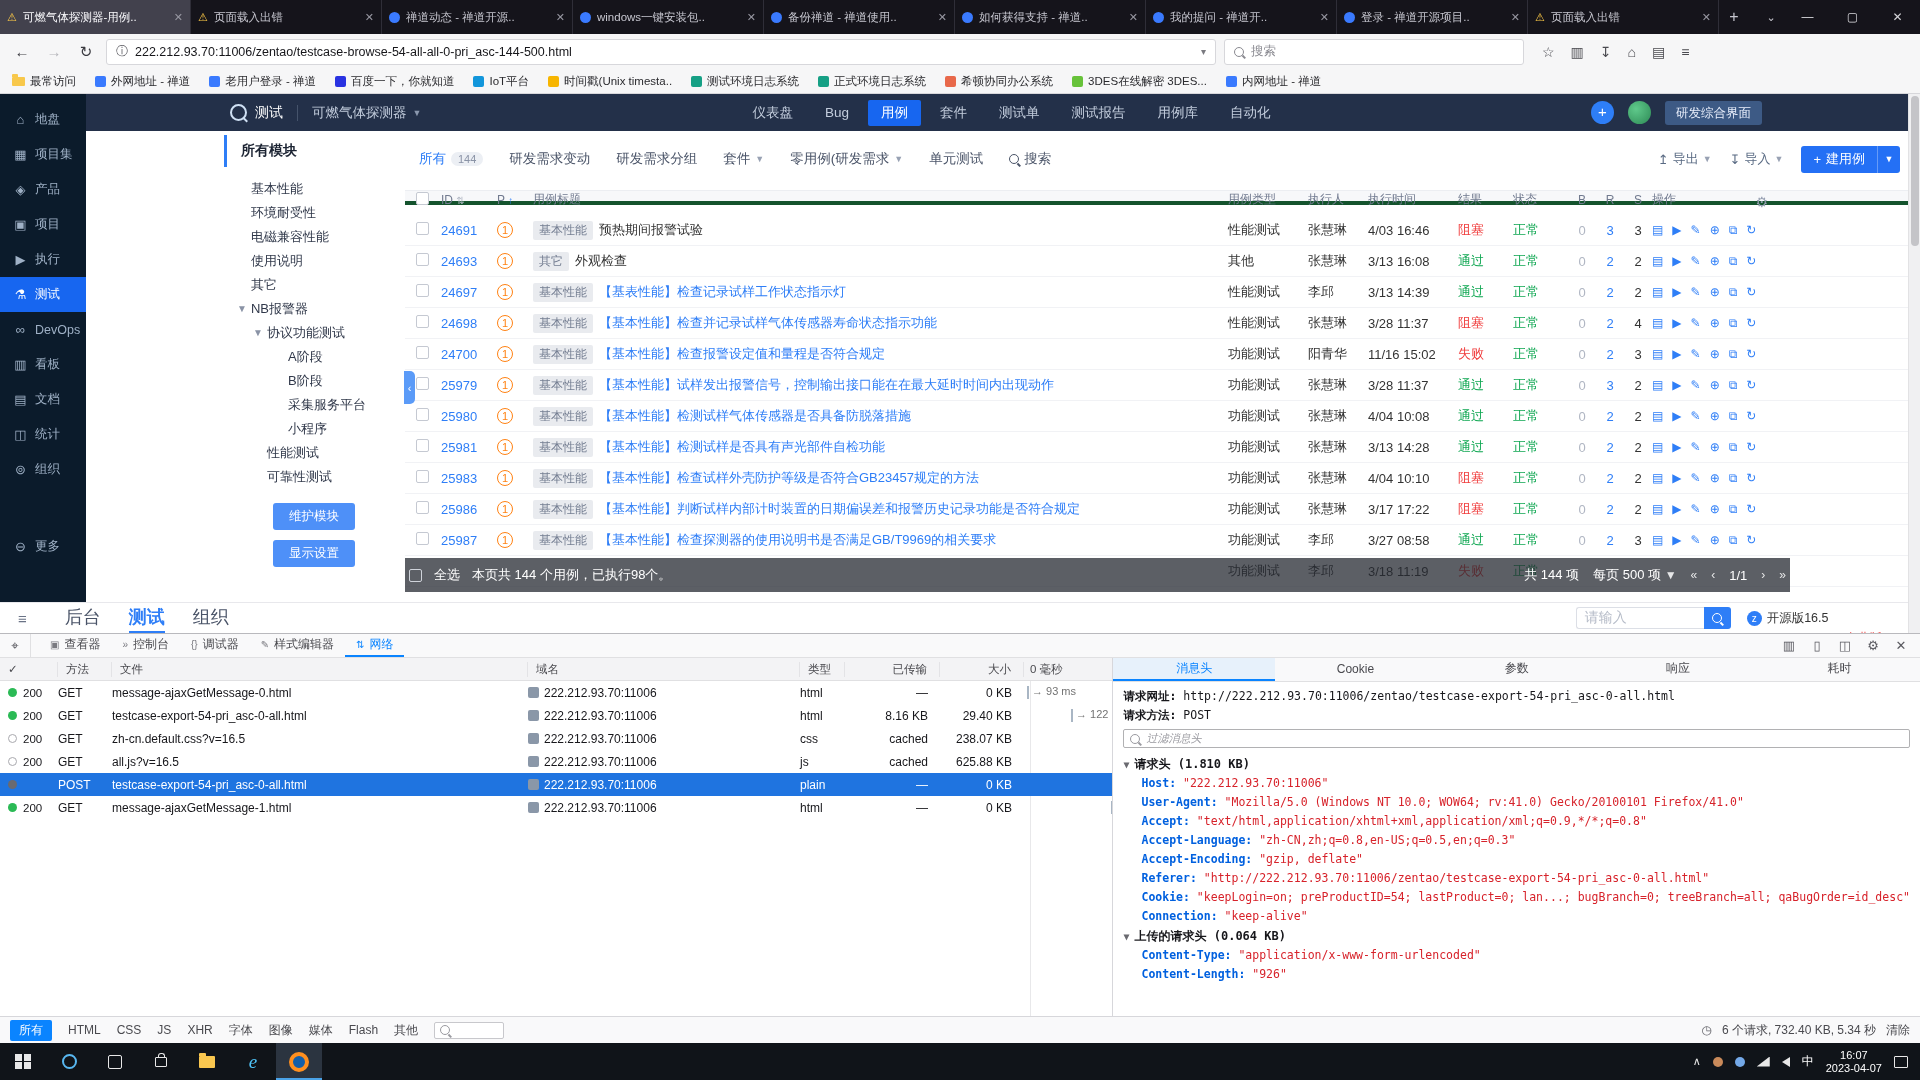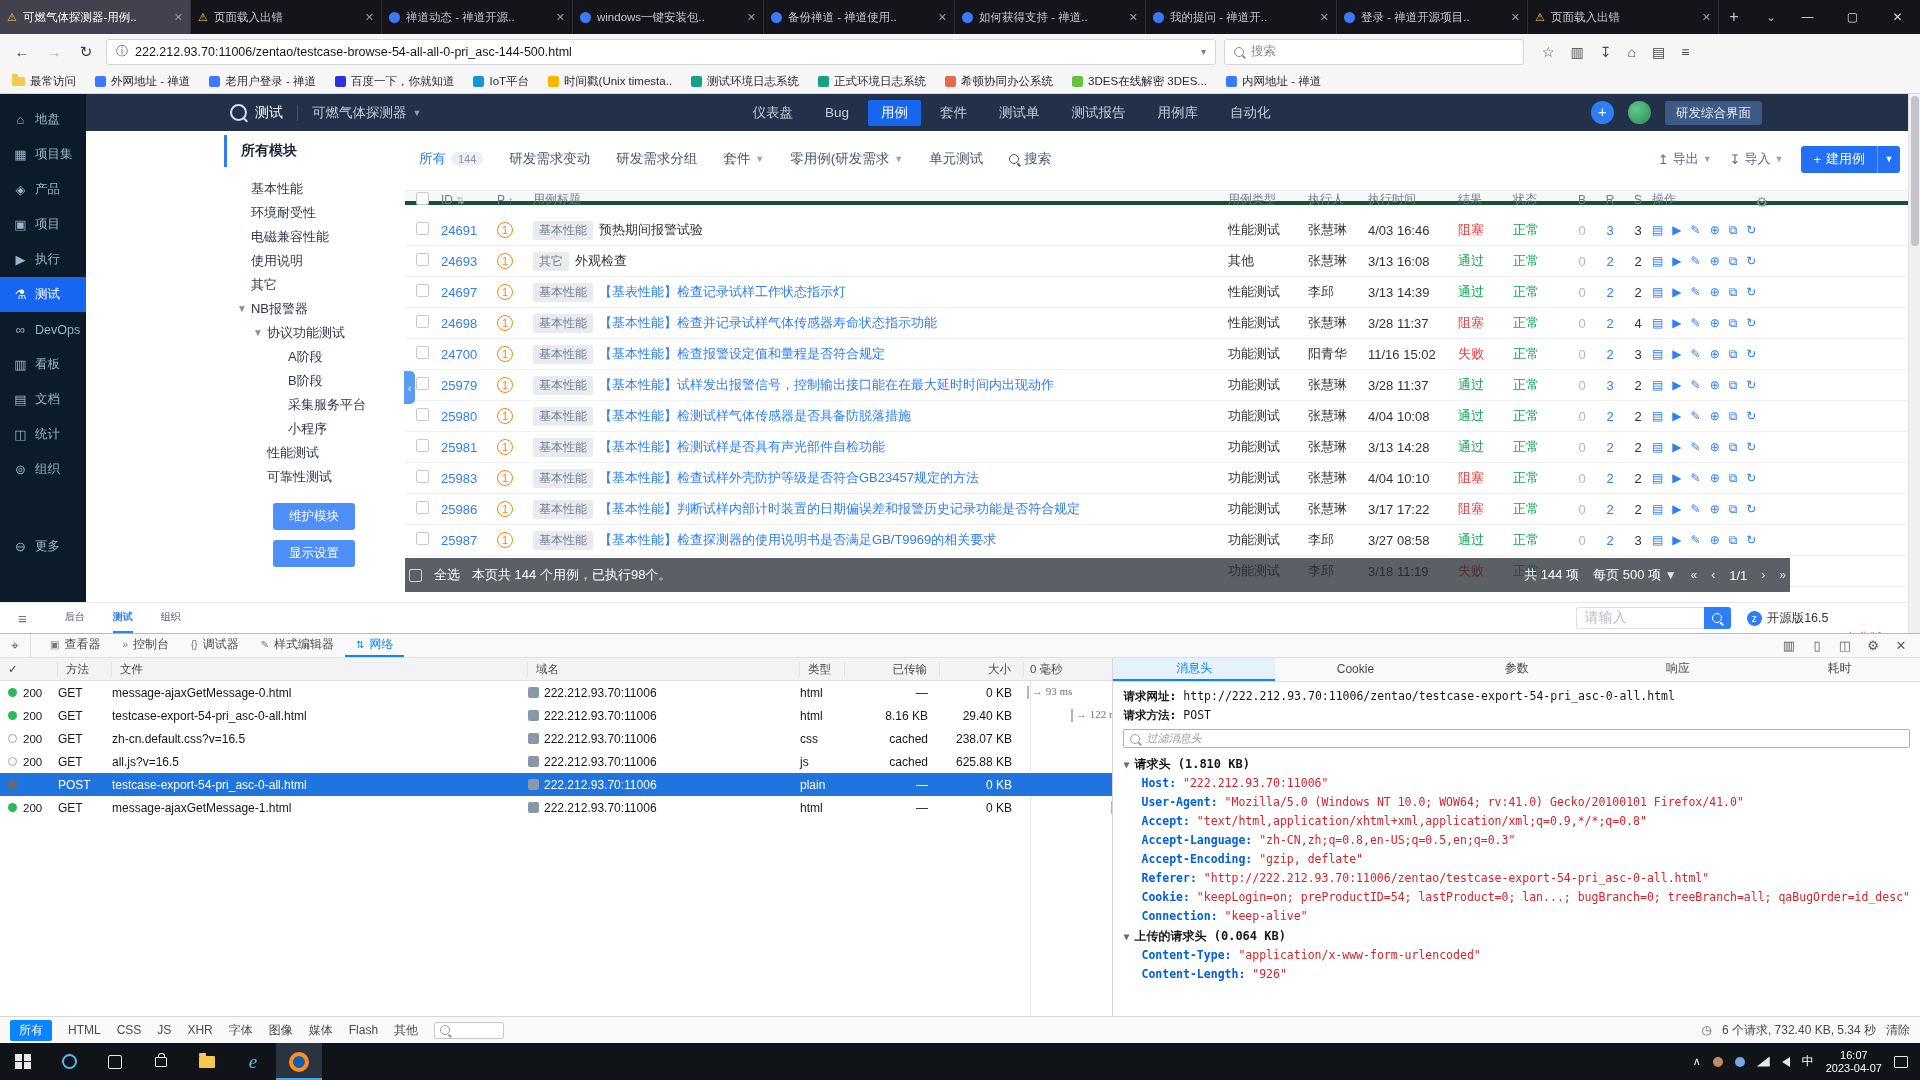--- a/index.html
+++ b/index.html
@@ -107,21 +107,21 @@
   .c-ops{display:flex;gap:9px;color:#2e7ef7;font-size:12px;}
   .case-footer{position:absolute;top:427px;left:0;width:1385px;height:34px;background:rgba(38,42,50,.75);display:flex;align-items:center;gap:12px;padding:0 4px;color:#fff;font-size:13px;box-sizing:border-box;z-index:2;}
   .case-footer .cbox{background:transparent;border-color:#cfd3da;margin-left:0;}
   .cf-right{margin-left:auto;display:flex;align-items:center;gap:14px;}
   .pg{opacity:.85;font-size:12px;}
 
   
   .zt-bottombar{position:absolute;top:602px;left:0;width:1908px;height:31px;background:#fff;border-top:1px solid #e8e8ec;display:flex;align-items:center;padding:0 18px;box-sizing:border-box;}
   .bb-burger{color:#6a7386;font-size:15px;margin-right:38px;}
   #bb-tabs{display:flex;gap:28px;height:100%;}
-  .bb-tab{font-size:10px;color:#4a5468;height:100%;display:flex;align-items:center;border-bottom:2px solid transparent;box-sizing:border-box;font-family:Liberation Serif, serif;}
+  .bb-tab{font-size:18px;color:#4a5468;height:100%;display:flex;align-items:center;border-bottom:2px solid transparent;box-sizing:border-box;font-family:Liberation Serif, serif;}
   .bb-tab.active{color:#2e7ef7;border-bottom-color:#2e7ef7;font-weight:bold;}
   .bb-right{margin-left:auto;display:flex;align-items:center;gap:16px;}
   .bb-searchwrap{display:flex;align-items:center;}
   .bb-search{width:128px;height:22px;border:1px solid #dcdfe6;border-right:none;border-radius:3px 0 0 3px;display:flex;align-items:center;padding:0 8px;color:#b6bcc8;font-size:14px;box-sizing:border-box;}
   .bb-searchbtn{width:27px;height:22px;background:#2e7ef7;border-radius:0 3px 3px 0;color:#fff;display:flex;align-items:center;justify-content:center;}
   .bb-version{display:flex;align-items:center;gap:5px;font-size:12.5px;color:#333;}
   .ver-ico{width:15px;height:15px;border-radius:50%;background:#2e7ef7;color:#fff;font-size:10px;text-align:center;line-height:15px;}
   .bb-enterprise{color:#f04b4b;font-size:12.5px;display:flex;align-items:center;gap:2px;margin-top:40px;}
   .ent-dot{width:6px;height:6px;background:#f04b4b;border-radius:50%;margin-top:1px;}
 
@@ -149,21 +149,21 @@
   .net-row.selected{background:#1f74e0;color:#fff;}
   .nr-status{display:flex;align-items:center;gap:6px;padding-left:8px;font-size:11.5px;}
   .dot{width:9px;height:9px;border-radius:50%;flex:0 0 auto;box-sizing:border-box;}
   .dot.green{background:#2bba55;} .dot.gray{background:#fff;border:1.5px solid #a9a9ae;} .dot.dark{background:#6a6a70;}
   .nr-file{white-space:nowrap;overflow:hidden;padding-right:8px;}
   .nr-domain{display:flex;align-items:center;gap:5px;white-space:nowrap;overflow:hidden;}
   .nr-fav{width:11px;height:11px;border-radius:2px;background:#8a97a8;flex:0 0 auto;}
   .nr-r{text-align:right;padding-right:12px;}
   .nr-wf{position:relative;height:100%;}
   .wf-tick{position:absolute;top:5px;width:2px;height:13px;background:#a9b6c4;}
-  .wf-label{position:absolute;top:4px;font-size:11px;color:#737373;white-space:nowrap;font-family:Liberation Serif, serif;}
+  .wf-label{position:absolute;top:4px;font-size:11px;color:#737373;white-space:nowrap;}
   .insp-pane{flex:1;position:relative;background:#fff;}
   #insp-tabs{height:24px;background:#f9f9fa;border-bottom:1px solid #e0e0e2;display:flex;box-sizing:border-box;}
   .insp-tab{flex:1;display:flex;align-items:center;justify-content:center;font-size:12px;color:#4a4a4f;border-bottom:2px solid transparent;box-sizing:border-box;}
   .insp-tab.active{color:#0a84ff;border-bottom-color:#0a84ff;background:#e7f1fb;}
   .insp-content{padding:5px 10px;font-family:"DejaVu Sans Mono",monospace;font-size:11.5px;color:#17171b;}
   .ic-line{height:19px;line-height:19px;white-space:nowrap;overflow:hidden;}
   .ic-label{font-weight:bold;}
   .ic-filter{margin:4px 0 6px;height:19px;border:1px solid #b1b1b3;border-radius:2px;display:flex;align-items:center;gap:6px;padding:0 6px;color:#9a9aa0;font-style:italic;font-size:11px;background:#fff;box-sizing:border-box;}
   .ic-section{height:20px;line-height:20px;font-weight:bold;font-size:12px;white-space:nowrap;}
   .ic-twisty{color:#6a6a70;margin-right:5px;font-size:10px;}

